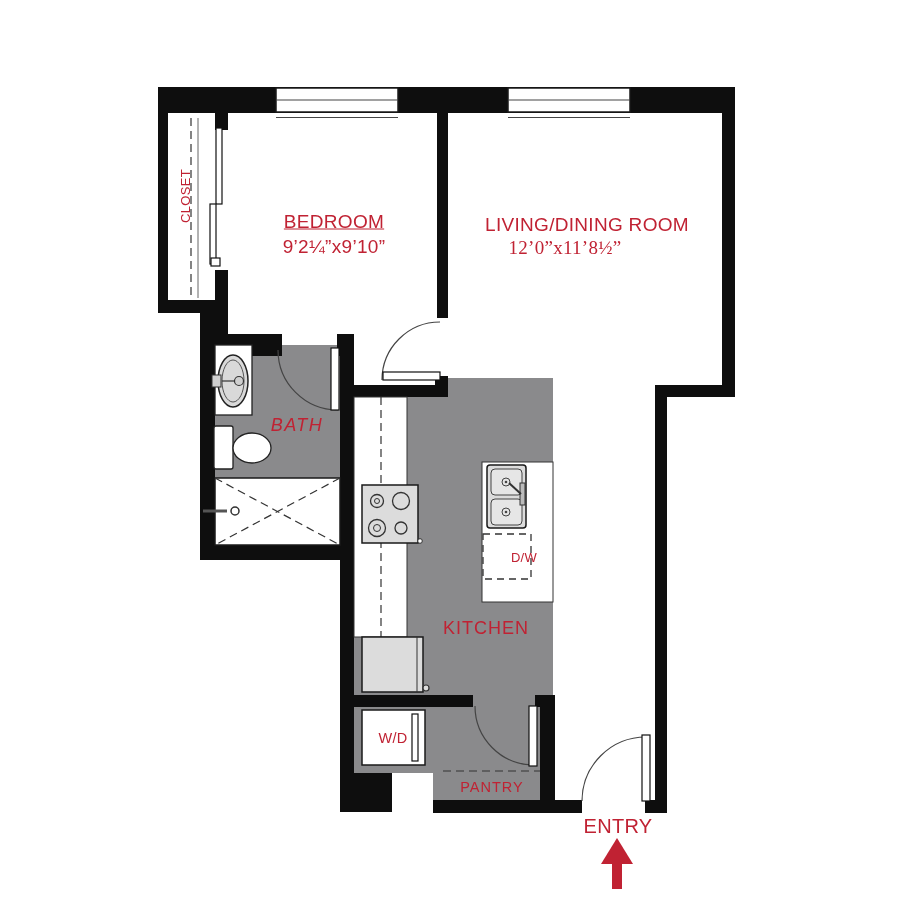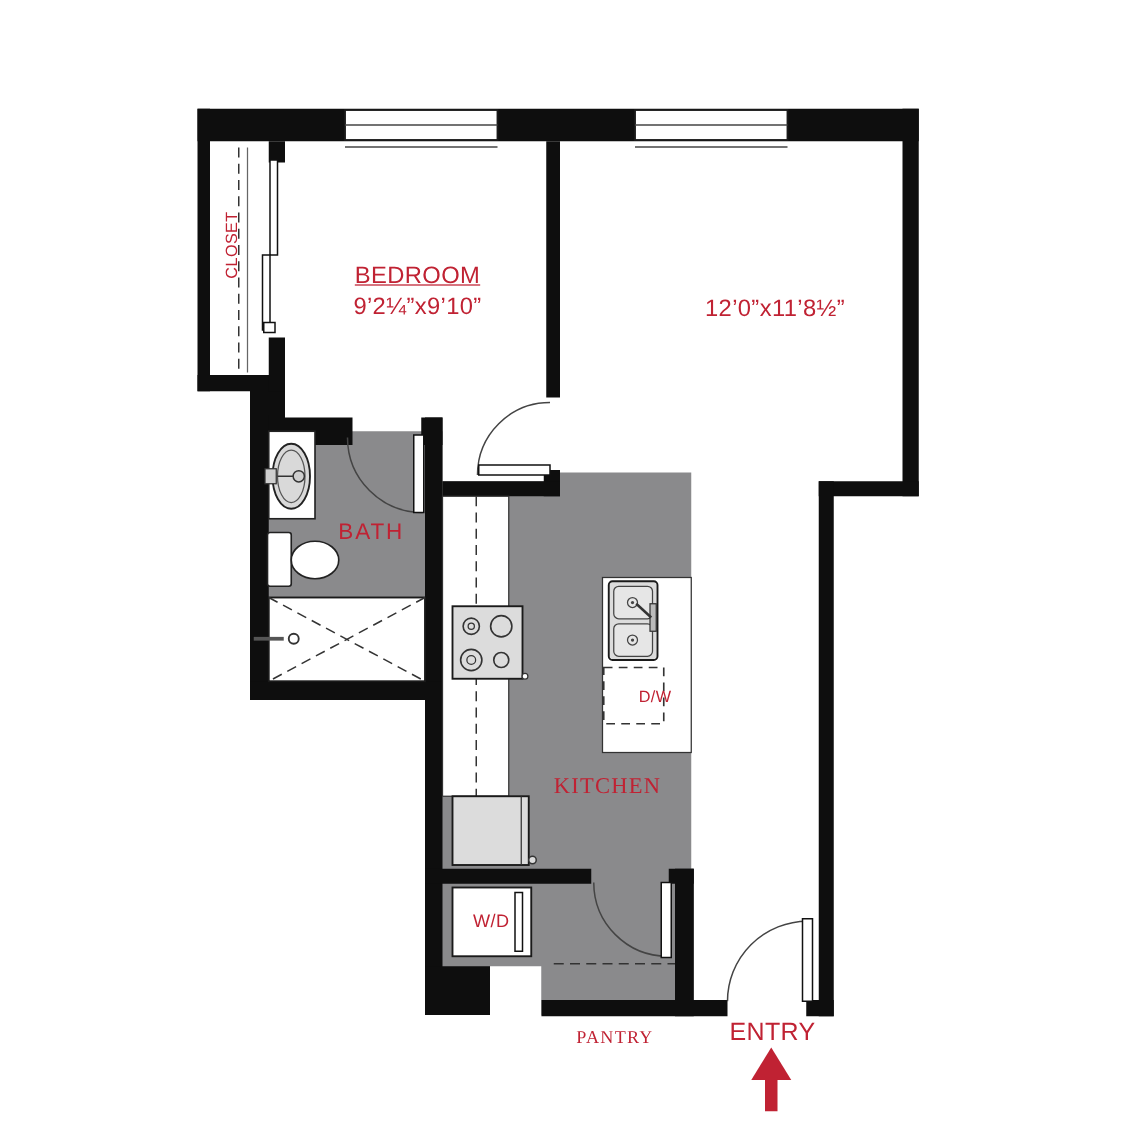--- a/index.html
+++ b/index.html
@@ -15,21 +15,21 @@
   .wht{fill:#fff;stroke:#1a1a1a;stroke-width:1.5;}
   .thin{stroke:#444;stroke-width:1.2;fill:none;}
   .dash{stroke:#333;stroke-width:1.2;fill:none;stroke-dasharray:8 5;}
   .appl{fill:var(--appliance-fill);stroke:#1a1a1a;stroke-width:1.5;}
   .panel{fill:#fff;stroke:#111;stroke-width:1.2;}
   .lbl{position:absolute;color:var(--label-red);white-space:nowrap;line-height:1;
        transform:translate(-50%,-50%);letter-spacing:.3px;}
   .lbl.rot{transform:translate(-50%,-50%) rotate(-90deg);}
   .fs13{font-size:13px;} .fs14{font-size:14.5px;} .fs18{font-size:18px;}
   .fs19{font-size:19px;} .fs20{font-size:20px;}
-  .ls1{letter-spacing:1px;font-family:Liberation Serif, serif;} .ls15{letter-spacing:1.5px;}
+  .ls1{letter-spacing:1px;} .ls15{letter-spacing:1.5px;}
 </style>
 </head>
 <body>
 
 <div class="plan">
   <svg width="900" height="900" viewBox="0 0 900 900">
 
     <g>
       <rect class="floor" x="200" y="345" width="154" height="215"></rect>
       <rect class="floor" x="340" y="385" width="108" height="322"></rect>
@@ -145,20 +145,21 @@
       <path d="M582,801 A64,64 0 0 1 646,737" class="thin"></path>
       <rect x="642" y="735" width="8" height="66" class="panel"></rect>
       <polygon points="617,838 601,864 633,864" fill="var(--label-red)"></polygon>
       <rect x="612" y="862" width="10" height="27" fill="var(--label-red)"></rect>
     </g>
   </svg>
 
   <div class="lbl rot fs13" style="left:185px;top:196px;">CLOSET</div>
   <div class="lbl fs19" style="left:334px;top:221px;text-decoration:underline;">BEDROOM</div>
   <div class="lbl fs19" style="left:334px;top:246px;">9’2¼”x9’10”</div>
-  <div class="lbl fs19" style="left:620px;top:247px;">12’0”x11’8½”</div>
-  <div class="lbl fs18 ls15" style="left:297px;top:425px;">BATH</div>
+  <div class="lbl fs19" style="left:587px;top:224px;">LIVING/DINING ROOM</div>
+  <div class="lbl fs19" style="left:565px;top:247px;font-family:Liberation Serif, serif;">12’0”x11’8½”</div>
+  <div class="lbl fs18 ls15" style="left:297px;top:425px;font-style:italic;">BATH</div>
   <div class="lbl fs18 ls1" style="left:486px;top:628px;">KITCHEN</div>
   <div class="lbl fs13" style="left:524px;top:557px;">D/W</div>
   <div class="lbl fs14" style="left:393px;top:738px;">W/D</div>
-  <div class="lbl fs14 ls1" style="left:492px;top:831px;">PANTRY</div>
+  <div class="lbl fs14 ls1" style="left:492px;top:787px;">PANTRY</div>
   <div class="lbl fs20" style="left:618px;top:826px;">ENTRY</div>
 </div>
 
 </body></html>

